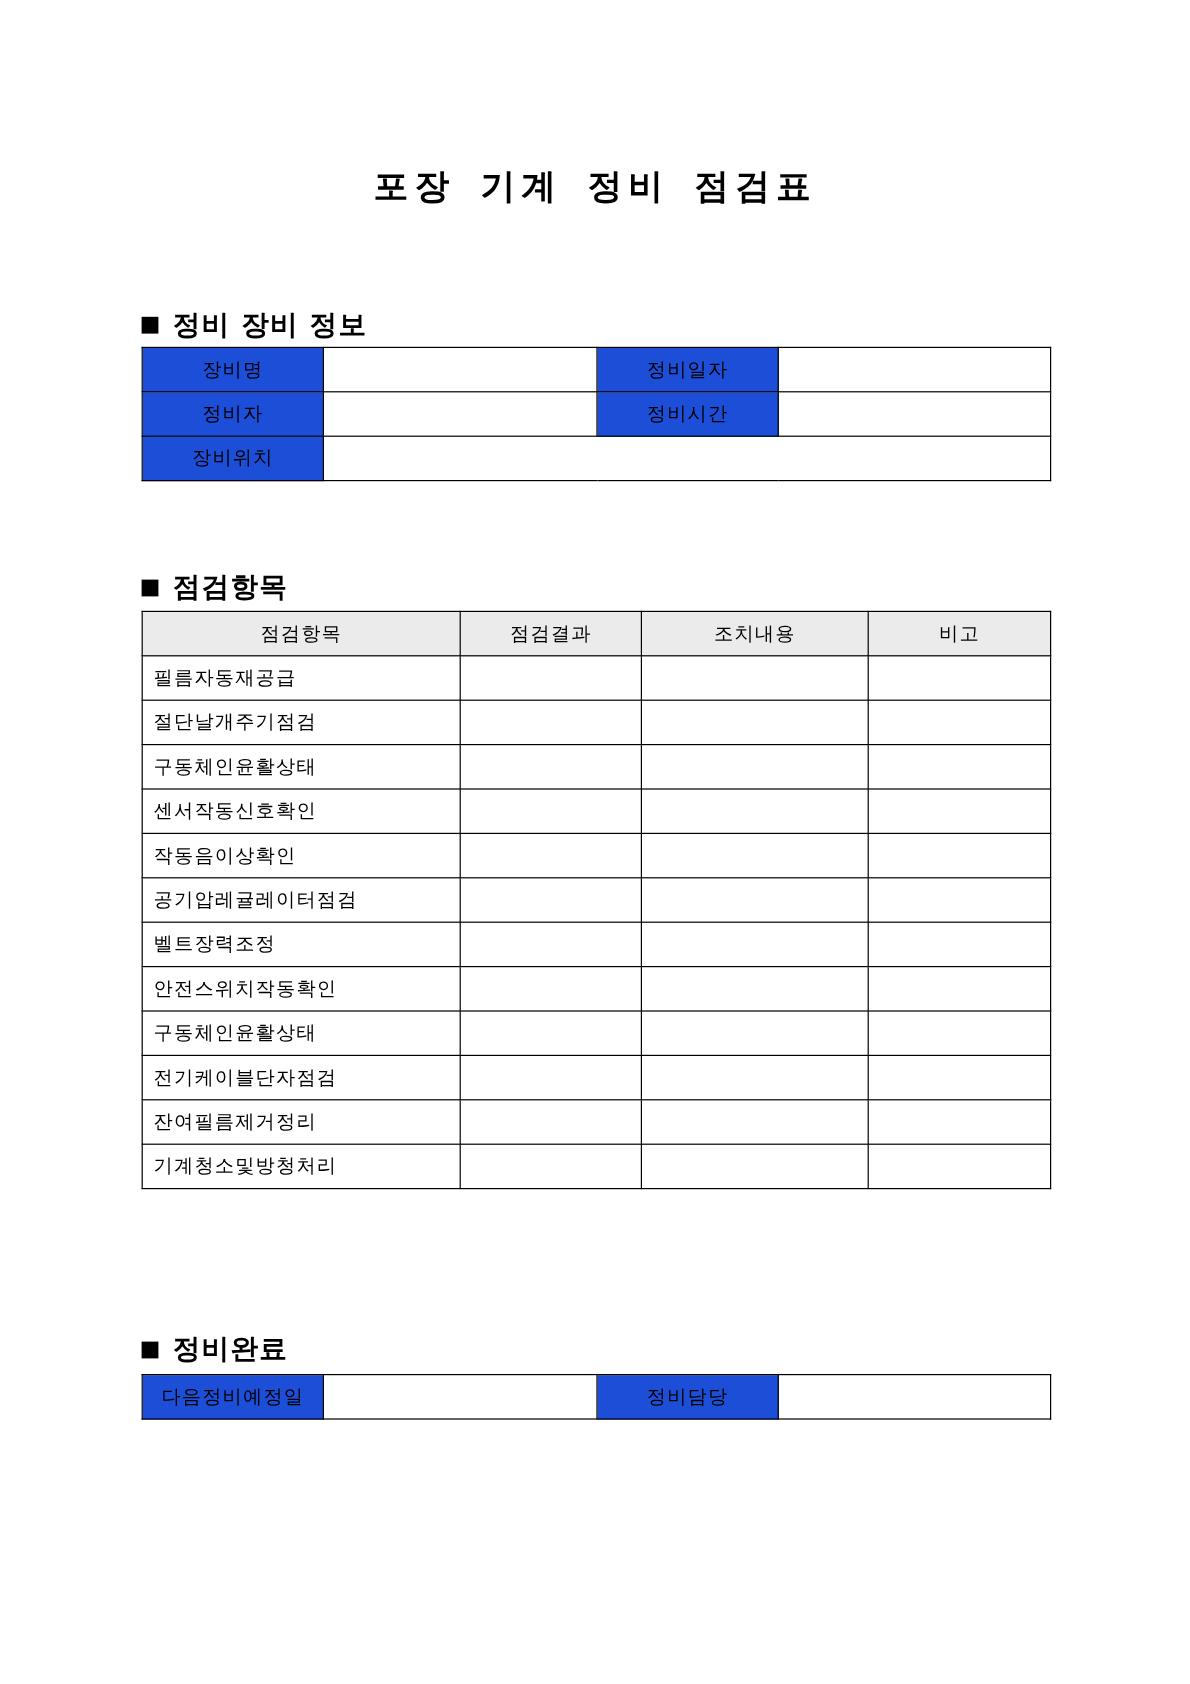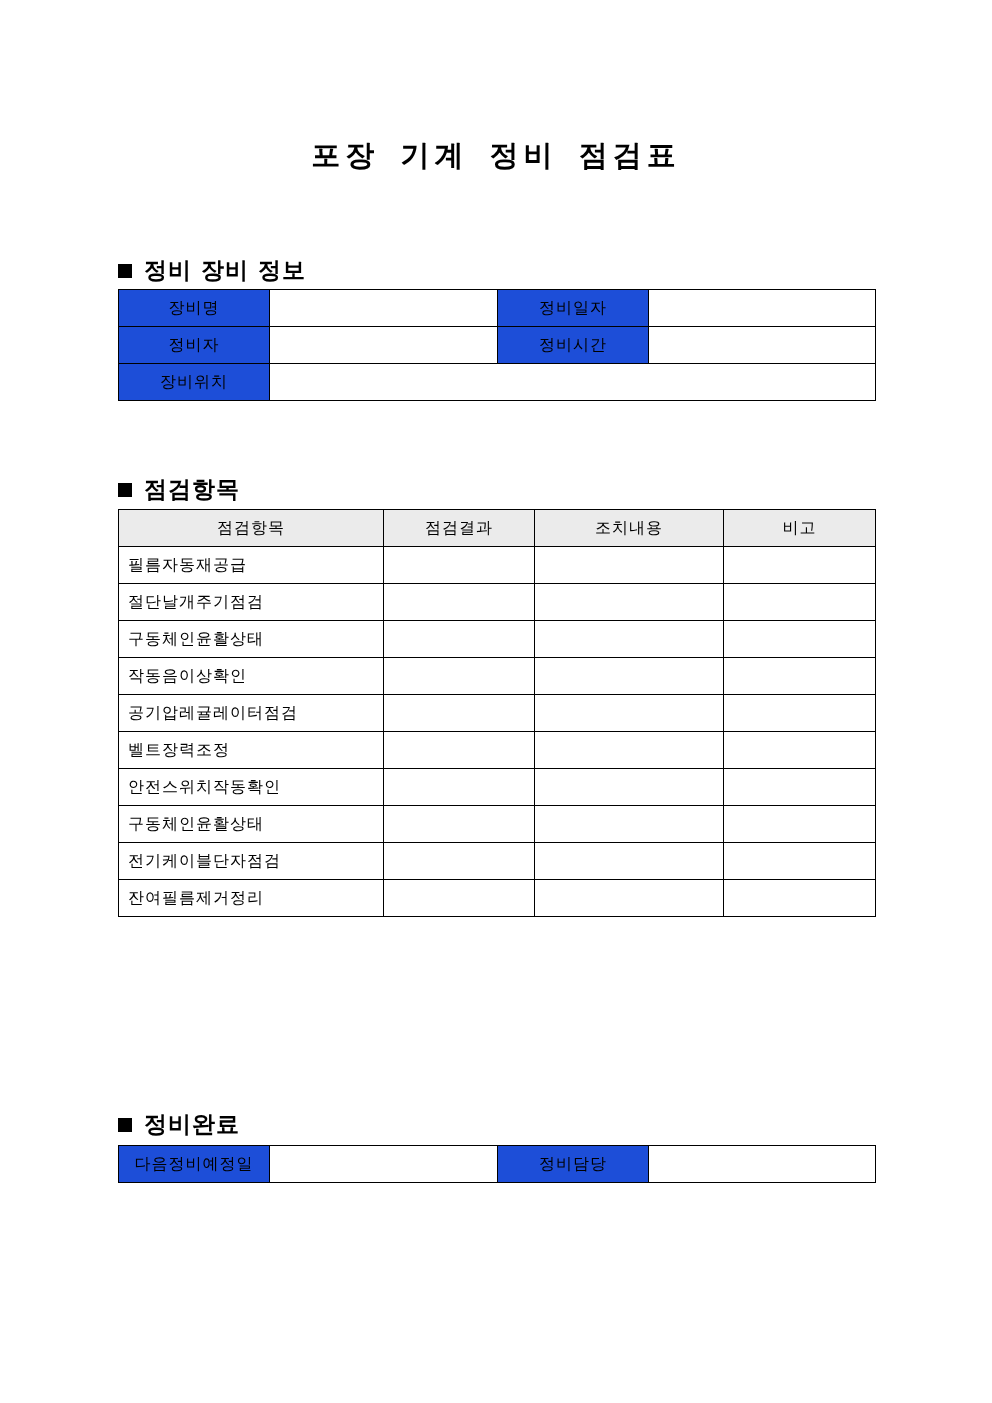--- a/index.html
+++ b/index.html
@@ -79,20 +79,26 @@
     <td></td>
     <td></td>
   </tr>
   <tr>
     <td class="item">구동체인윤활상태</td>
     <td></td>
     <td></td>
     <td></td>
   </tr>
   <tr>
+    <td class="item">센서작동신호확인</td>
+    <td></td>
+    <td></td>
+    <td></td>
+  </tr>
+  <tr>
     <td class="item">작동음이상확인</td>
     <td></td>
     <td></td>
     <td></td>
   </tr>
   <tr>
     <td class="item">공기압레귤레이터점검</td>
     <td></td>
     <td></td>
     <td></td>
@@ -120,20 +126,26 @@
     <td></td>
     <td></td>
     <td></td>
   </tr>
   <tr>
     <td class="item">잔여필름제거정리</td>
     <td></td>
     <td></td>
     <td></td>
   </tr>
+  <tr>
+    <td class="item">기계청소및방청처리</td>
+    <td></td>
+    <td></td>
+    <td></td>
+  </tr>
 </tbody>
   </table>
 
 <div class="section-heading" style="top:1109px;">
   <span class="sq"></span>
   <span>정비완료</span>
 </div>
 <table style="top:1145px;">
   <colgroup>
       <col style="width:151px">

